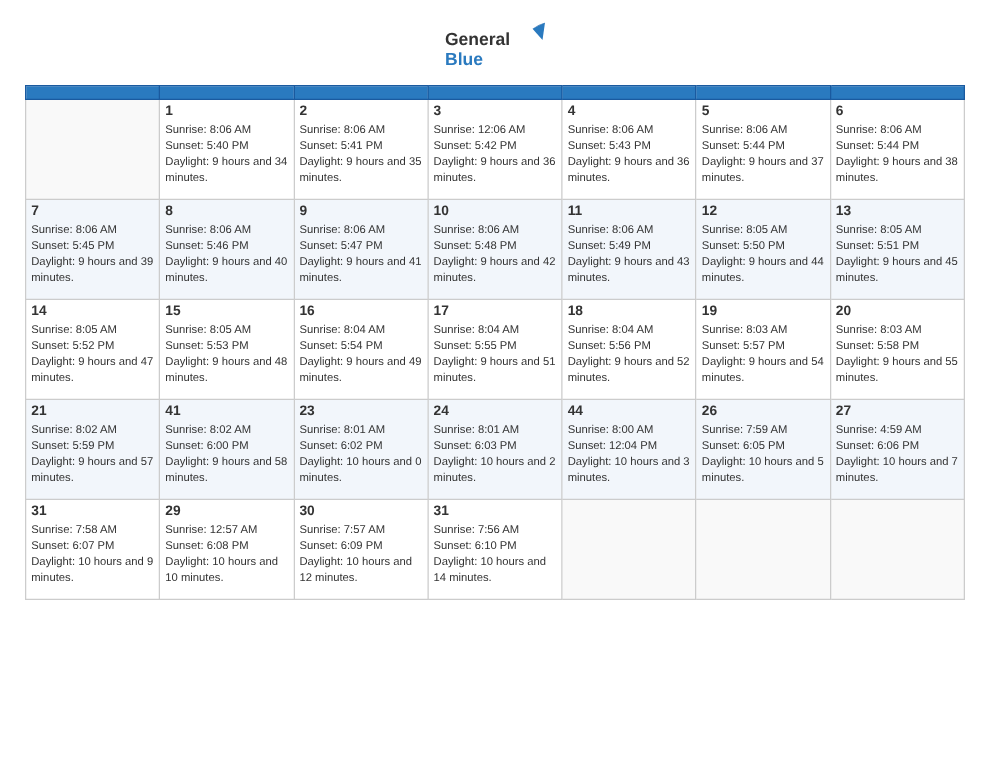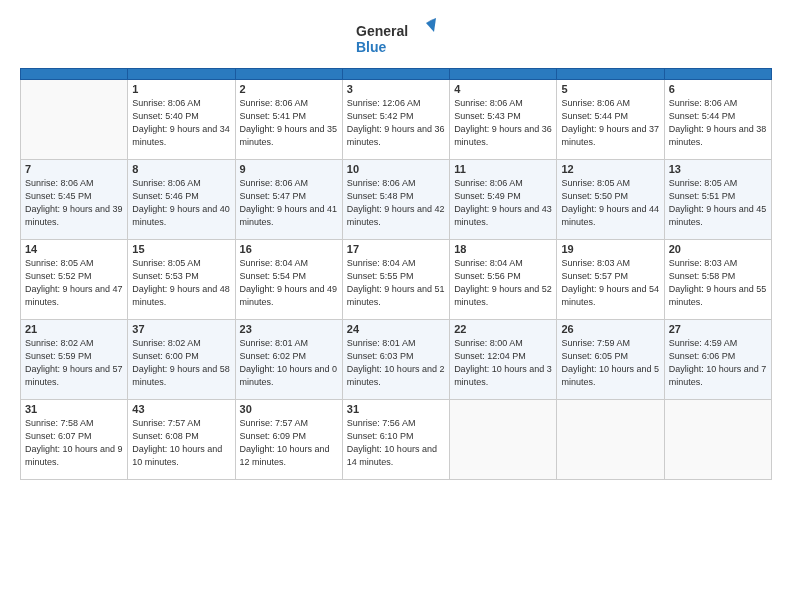--- a/index.html
+++ b/index.html
@@ -264,42 +264,42 @@
         </tr>
         <tr>
           <td>
             <span class="day-num">21</span>
             <div class="day-info">Sunrise: 8:02 AM
 Sunset: 5:59 PM
 Daylight: 9 hours
 and 57 minutes.</div>
           </td>
           <td>
-            <span class="day-num">37</span>
+            <span class="day-num">41</span>
             <div class="day-info">Sunrise: 8:02 AM
 Sunset: 6:00 PM
 Daylight: 9 hours
 and 58 minutes.</div>
           </td>
           <td>
             <span class="day-num">23</span>
             <div class="day-info">Sunrise: 8:01 AM
 Sunset: 6:02 PM
 Daylight: 10 hours
 and 0 minutes.</div>
           </td>
           <td>
             <span class="day-num">24</span>
             <div class="day-info">Sunrise: 8:01 AM
 Sunset: 6:03 PM
 Daylight: 10 hours
 and 2 minutes.</div>
           </td>
           <td>
-            <span class="day-num">22</span>
+            <span class="day-num">44</span>
             <div class="day-info">Sunrise: 8:00 AM
 Sunset: 12:04 PM
 Daylight: 10 hours
 and 3 minutes.</div>
           </td>
           <td>
             <span class="day-num">26</span>
             <div class="day-info">Sunrise: 7:59 AM
 Sunset: 6:05 PM
 Daylight: 10 hours
@@ -315,22 +315,22 @@
         </tr>
         <tr>
           <td>
             <span class="day-num">31</span>
             <div class="day-info">Sunrise: 7:58 AM
 Sunset: 6:07 PM
 Daylight: 10 hours
 and 9 minutes.</div>
           </td>
           <td>
-            <span class="day-num">43</span>
-            <div class="day-info">Sunrise: 7:57 AM
+            <span class="day-num">29</span>
+            <div class="day-info">Sunrise: 12:57 AM
 Sunset: 6:08 PM
 Daylight: 10 hours
 and 10 minutes.</div>
           </td>
           <td>
             <span class="day-num">30</span>
             <div class="day-info">Sunrise: 7:57 AM
 Sunset: 6:09 PM
 Daylight: 10 hours
 and 12 minutes.</div>

